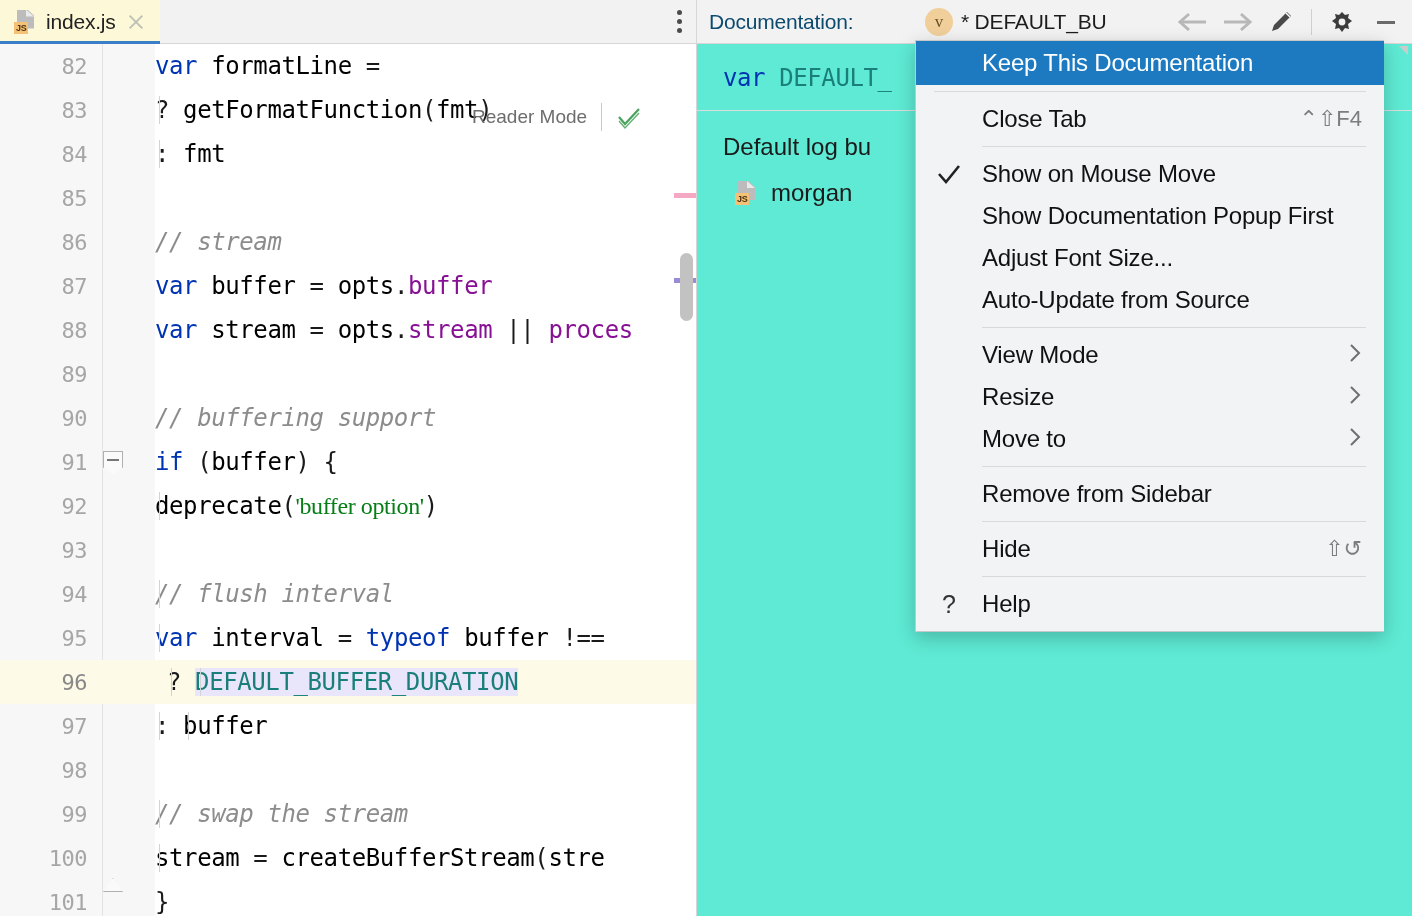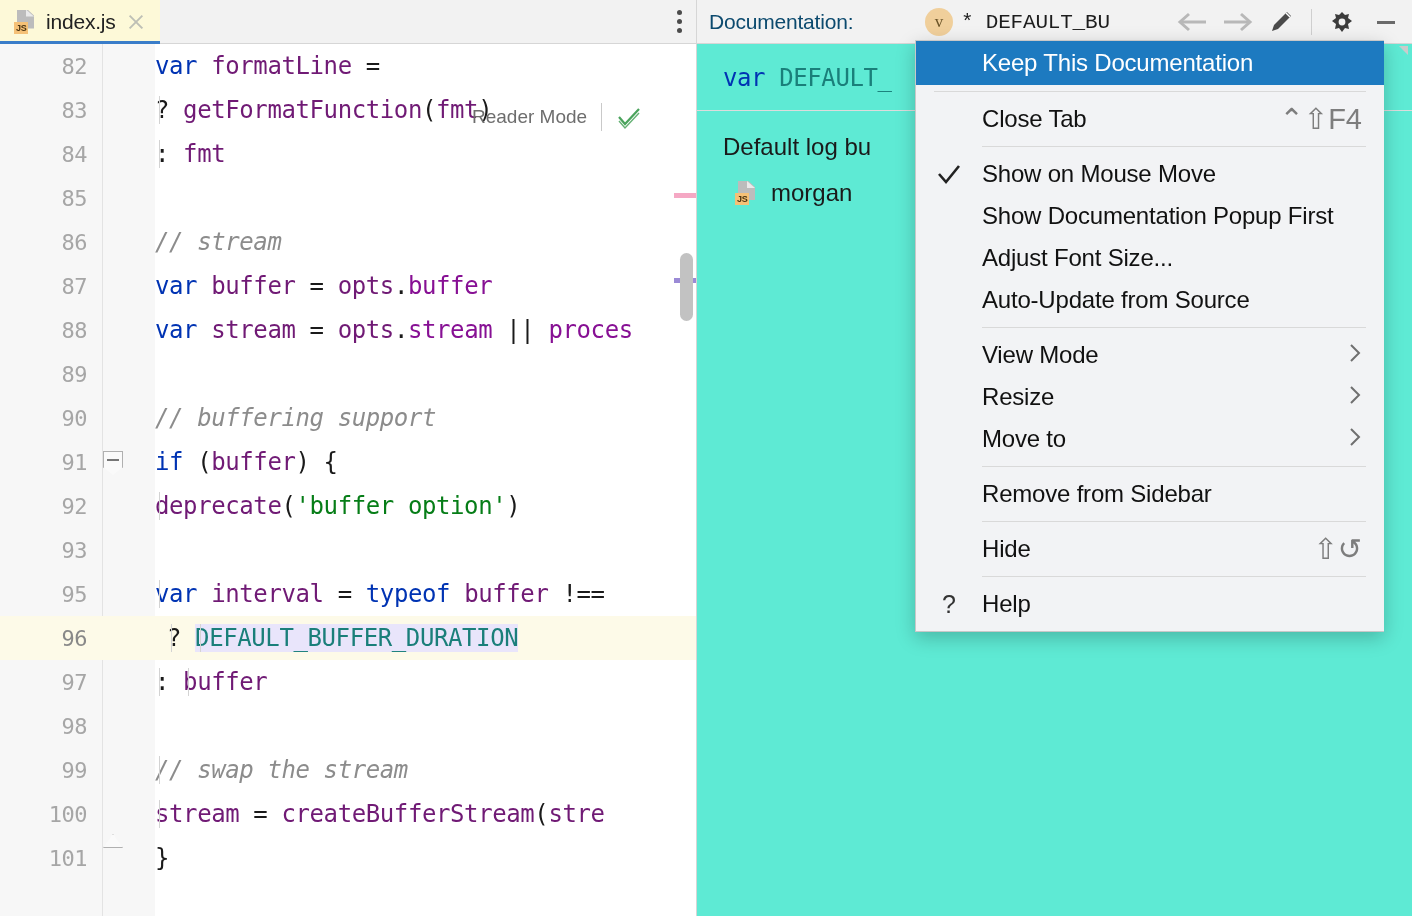--- a/index.html
+++ b/index.html
@@ -197,24 +197,24 @@
   
   .iguide {
     position: absolute;
     top: 0; bottom: 0;
     width: 1px;
     background: #d3d3d3;
   }
 
   
   .kw   { color: #0033b3; }
-  .ident{ color: #701a75; }
+  .ident{ color: #000000; }
   .prop { color: #871094; }
   .cmt  { color: #8c8c8c; font-style: italic; }
-  .str  { color: #067d17; }
+  .str  { color: #067d17; font-family: Liberation Serif, serif; }
   .punc { color: #1a1a1a; }
   .const{ color: #1a7f7a; }
   .hl   { background: #e9e5fb; }
 
   
   .fold-minus {
     position: absolute;
     left: 8px; top: 11px;
     width: 20px; height: 24px;
   }
@@ -362,21 +362,20 @@
     display: flex;
     align-items: center;
     justify-content: center;
     font-family: "Liberation Serif", serif;
   }
   .doc-tab-label {
     font-size: 21px;
     color: #1d1d1d;
     white-space: nowrap;
     letter-spacing: -0.2px;
-    font-family: Liberation Mono, monospace;
   }
 
   .doc-toolbar {
     position: absolute;
     right: 6px; top: 0;
     height: 44px;
     display: flex;
     align-items: center;
     gap: 4px;
   }
@@ -460,21 +459,21 @@
     width: 66px;
     flex: 0 0 auto;
     display: flex;
     align-items: center;
     justify-content: center;
     font-size: 25px;
     color: #333;
   }
   .ctx-item .txt { flex: 1 1 auto; letter-spacing: -0.2px; }
   .ctx-item .accel {
-    font-size: 29px;
+    font-size: 22px;
     color: #7d7d7d;
     letter-spacing: 0px;
     margin-left: 26px;
   }
   .ctx-item .arrow {
     margin-left: 20px;
     font-size: 21px;
     color: #6f6f6f;
   }
   .ctx-item.selected {
@@ -581,20 +580,25 @@
             <span class="code-text"><span class="iguide" style="left: 4px;"></span><span class="punc">  </span><span class="ident">deprecate</span><span class="punc">(</span><span class="str">'buffer option'</span><span class="punc">)</span></span>
           </div>
           <div class="line">
             <span class="lnum">93</span>
             <span class="foldcol"></span>
             <span class="code-text">
               <span class="iguide" style="left: 4px;"></span>
             </span>
           </div>
           <div class="line">
+            <span class="lnum">94</span>
+            <span class="foldcol"></span>
+            <span class="code-text"><span class="iguide" style="left: 4px;"></span><span class="cmt">  // flush interval</span></span>
+          </div>
+          <div class="line">
             <span class="lnum">95</span>
             <span class="foldcol"></span>
             <span class="code-text"><span class="iguide" style="left: 4px;"></span><span class="punc">  </span><span class="kw">var</span><span class="punc"> </span><span class="ident">interval</span><span class="punc"> = </span><span class="kw">typeof</span><span class="punc"> </span><span class="ident">buffer</span><span class="punc"> !==</span></span>
           </div>
           <div class="line current">
             <span class="lnum">96</span>
             <span class="foldcol"></span>
             <span class="code-text"><span class="iguide" style="left: 4px;"></span><span class="iguide" style="left: 33px;"></span><span class="punc">    ? </span><span class="const hl">DEFAULT_BUFFER_DURATION</span></span>
           </div>
           <div class="line">

